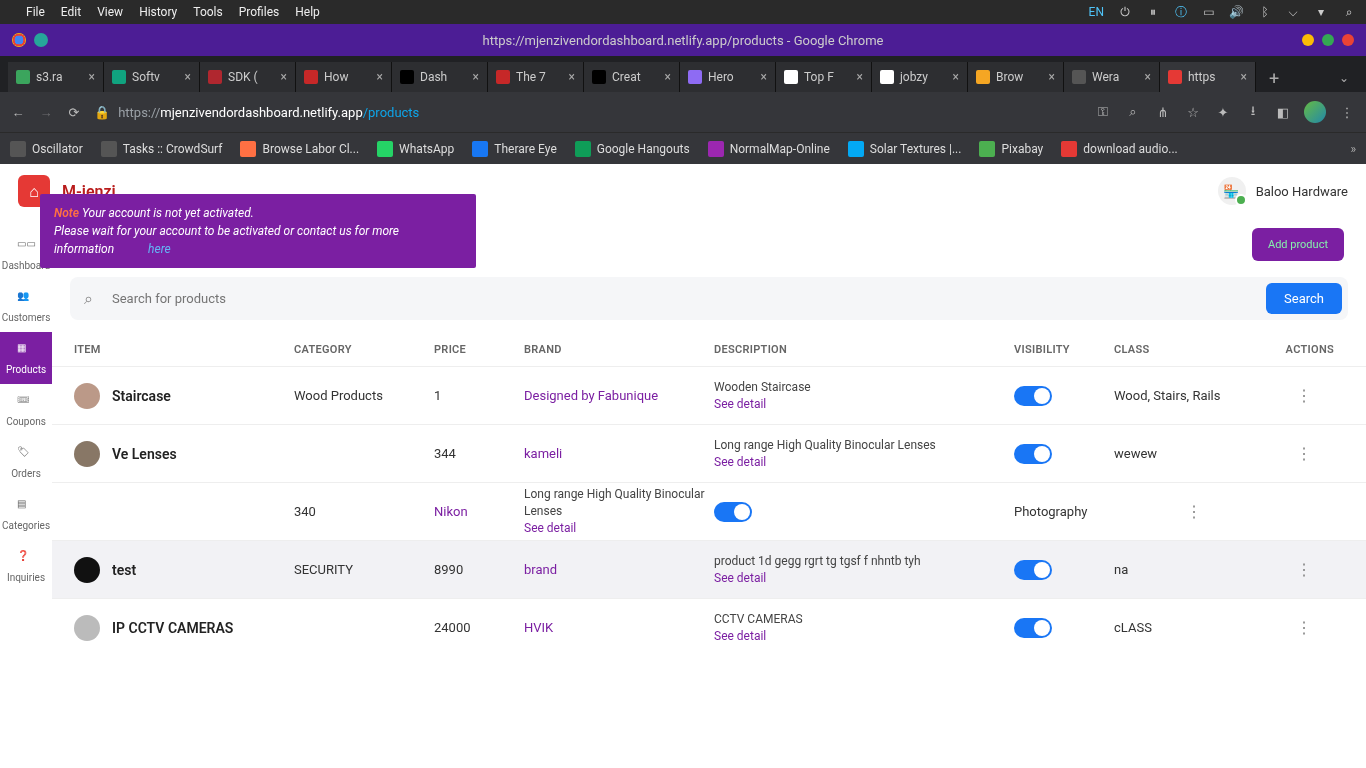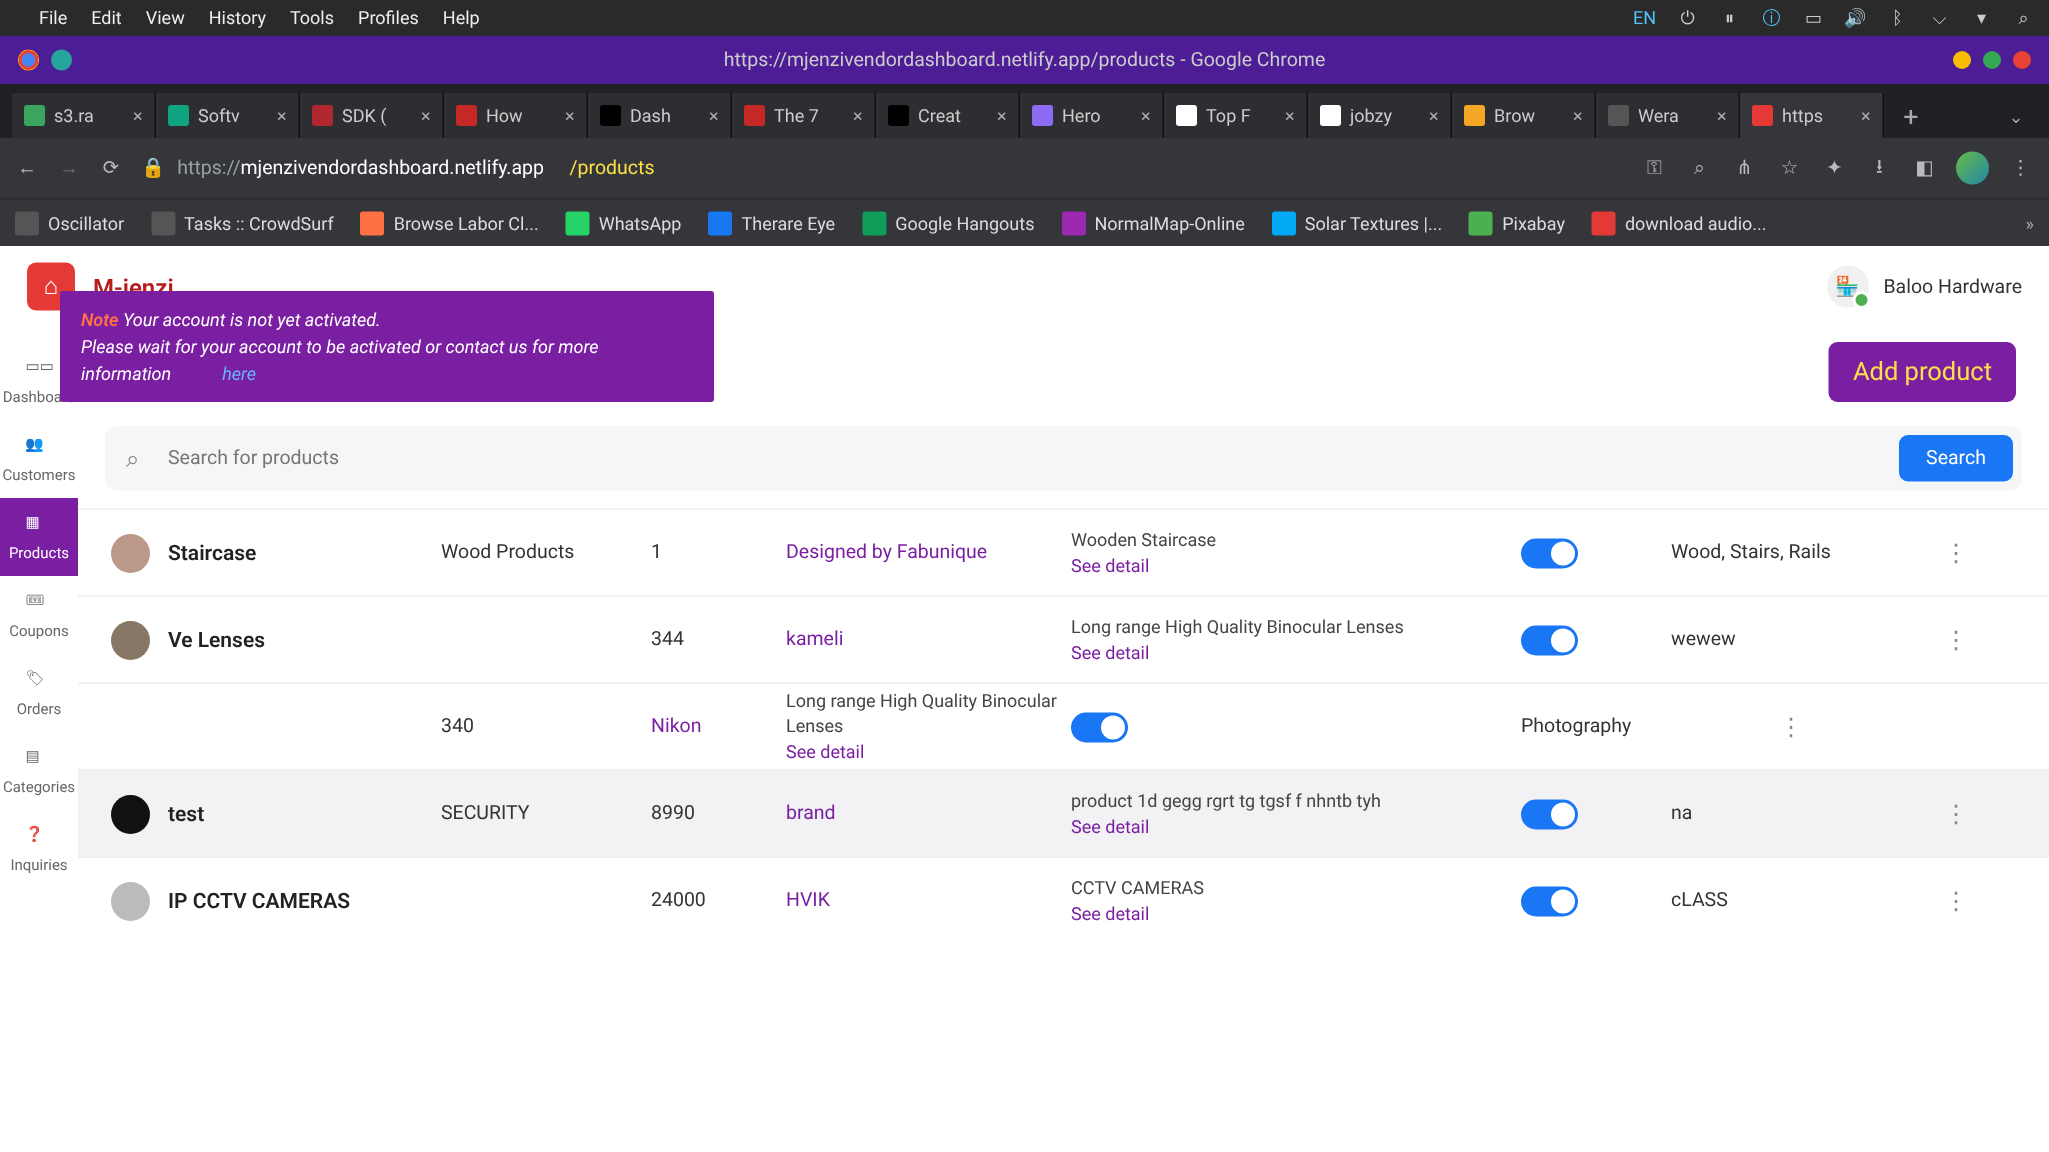--- a/index.html
+++ b/index.html
@@ -27,21 +27,21 @@
 .new-tab { width:28px; height:28px; color:#aaa; font-size:18px; display:flex; align-items:center; justify-content:center; margin-left:4px;}
 .tab-dropdown { width:28px; height:28px; color:#aaa; font-size:12px; display:flex; align-items:center; justify-content:center; margin-left:auto;}
 
 .addr-bar { height:40px; background:#35363a; display:flex; align-items:center; padding:0 10px; gap:12px; color:#ccc; font-size:13px;}
 .addr-bar .navicon { width:16px; height:16px; display:inline-flex; align-items:center; justify-content:center; color:#bbb;}
 .addr-bar .url { flex:1; display:flex; align-items:center; gap:8px;}
 .addr-bar .url .lock { color:#9aa0a6; }
 .addr-bar .url .text { }
 .addr-bar .url .text .proto { color:#9aa0a6; }
 .addr-bar .url .text .host { color:#fff; }
-.addr-bar .url .text .path { color:#fde047;margin-left:17px; }
+.addr-bar .url .text .path { color:#0ea5e9; }
 .addr-bar .ricon { width:18px; height:18px; color:#bbb; display:inline-flex; align-items:center; justify-content:center;}
 .addr-bar .avatar { width:22px; height:22px; border-radius:50%; background:linear-gradient(135deg,#6b4,#28a);}
 
 .bm-bar { height:32px; background:#35363a; display:flex; align-items:center; padding:0 10px; gap:18px; color:#ddd; font-size:12px; border-top:1px solid #2a2a2a; overflow:hidden;text-align:right;}
 .bm-item { display:flex; align-items:center; gap:6px; white-space:nowrap;}
 .bm-item .fav { width:16px; height:16px; border-radius:2px; flex-shrink:0;}
 .bm-more { margin-left:auto; color:#aaa;}
 
 
 .page { position:absolute; left:0; right:0; top:164px; bottom:0; background:#fff; display:flex;}
@@ -58,21 +58,21 @@
 .topbar .store .sicon { width:28px; height:28px; border-radius:50%; background:#f0f0f0; display:flex; align-items:center; justify-content:center; position:relative;}
 .topbar .store .sicon::after { content:""; width:8px; height:8px; background:#4caf50; border-radius:50%; position:absolute; right:-1px; bottom:-1px; border:2px solid #fff;}
 
 .notice { position:absolute; left:40px; top:30px; width:436px; background:#7b1fa2; color:#fff; padding:10px 14px; font-size:12px; line-height:1.5; z-index:10; border-radius:2px;font-style:italic;}
 .notice .note { color:#ff7043; font-weight:600;}
 .notice .link { color:#64b5f6;padding-left:31px; }
 
 .main { flex:1; padding:0 0 0 0; overflow:auto; position:relative;}
 .content-head { display:flex; align-items:center; padding:64px 22px 16px 22px;}
 .content-head h1 { font-size:18px; font-weight:600; color:#333;}
-.content-head .add-btn { margin-left:auto; background:#7b1fa2; color:#fde047; border:none; padding:10px 16px; font-size:17px; border-radius:6px;}
+.content-head .add-btn { margin-left:auto; background:#7b1fa2; color:#86efac; border:none; padding:10px 16px; font-size:11px; border-radius:6px;}
 
 .search-wrap { margin:0 18px 12px 18px; background:#f5f6f8; border-radius:8px; display:flex; align-items:center; padding:6px 6px 6px 14px; gap:10px;}
 .search-wrap .sicon { color:#888; width:18px; }
 .search-wrap input { flex:1; border:none; background:transparent; font-size:13px; color:#555; outline:none; padding:8px 0;}
 .search-wrap .sbtn { background:#1976f5; color:#fff; border:none; padding:8px 18px; border-radius:6px; font-size:13px;}
 
 .table { width:calc(100% - 0px); font-size:13px; color:#333;}
 .thead, .trow { display:grid; grid-template-columns: 220px 140px 90px 190px 300px 100px 160px 60px; align-items:center; padding:0 22px;}
 .thead { height:34px; font-size:11px; color:#666; font-weight:600; text-transform:uppercase; letter-spacing:0.3px;}
 .trow { height:58px; border-top:1px solid #eee;}
@@ -317,20 +317,30 @@
       <button class="add-btn">Add product</button>
     </div>
 
     <div class="search-wrap">
       <span class="sicon">⌕</span>
       <input placeholder="Search for products" style="">
       <button class="sbtn">Search</button>
     </div>
 
     <div class="table">
+      <div class="thead">
+        <div>ITEM</div>
+        <div>CATEGORY</div>
+        <div>PRICE</div>
+        <div>BRAND</div>
+        <div>DESCRIPTION</div>
+        <div>VISIBILITY</div>
+        <div>CLASS</div>
+        <div style="text-align:right;">ACTIONS</div>
+      </div>
       <div id="tbody">
           <div class="trow">
     <div class="item-cell">
               <span class="thumb" style="background:#b98"></span>
               <span class="name">Staircase</span>
             </div>
     <div>Wood Products</div>
     <div>1</div>
     <div class="brand-link">Designed by Fabunique</div>
     <div class="desc">Wooden Staircase<span class="see">See detail</span></div>

